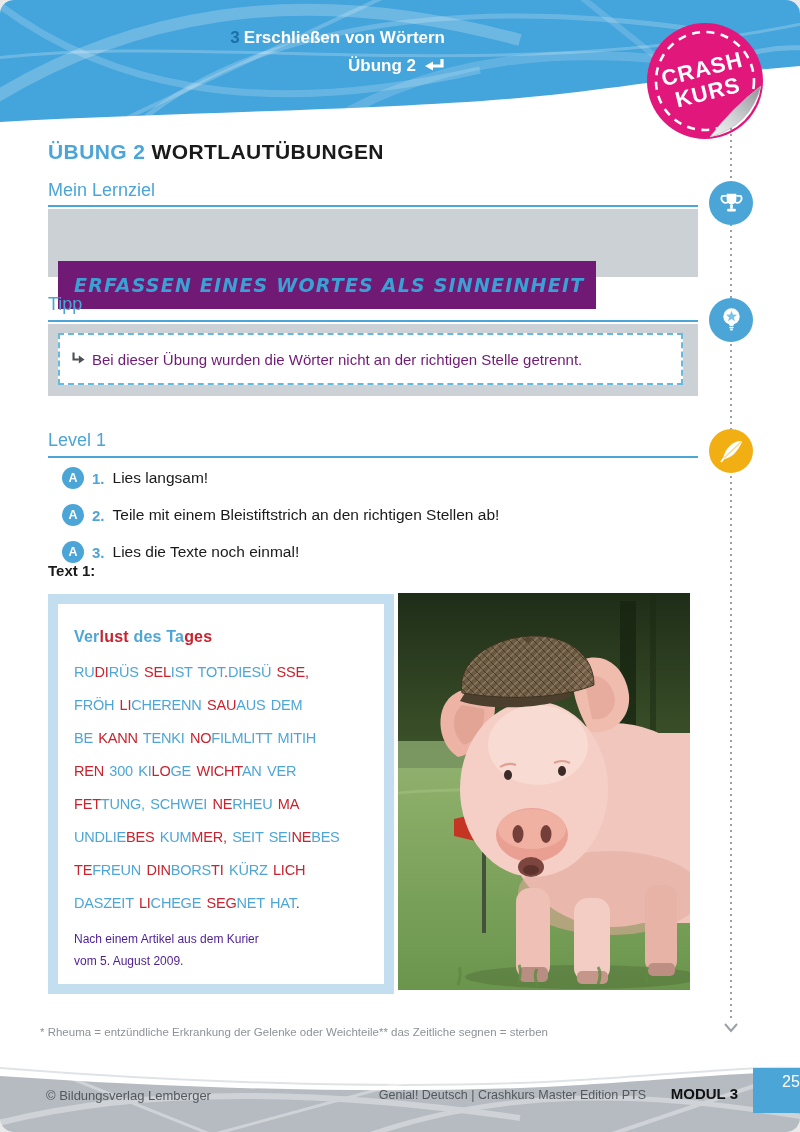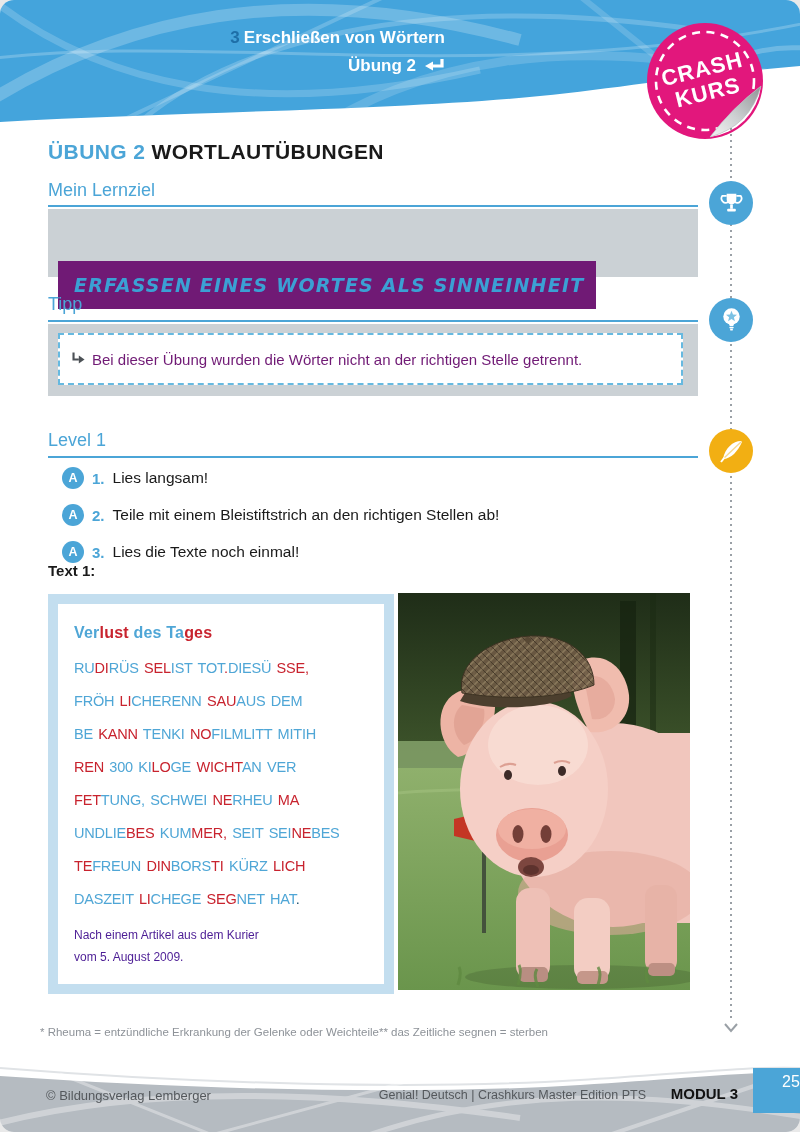--- a/index.html
+++ b/index.html
@@ -48,21 +48,21 @@
   .lvl-badge{width:22px;height:22px;border-radius:50%;background:#4BA5D7;color:#fff;
              font-size:12.5px;font-weight:bold;display:flex;align-items:center;justify-content:center;}
   .lvl-num{color:#4BA5D7;font-weight:bold;font-size:15px;}
   .lvl-text{font-size:15.5px;color:#1a1a1a;}
 
   .text1-label{position:absolute;left:48px;top:562px;font-size:15px;font-weight:bold;}
 
   
   .t1-frame{position:absolute;left:48px;top:594px;width:346px;height:400px;background:#C3DEEF;}
   .t1-white{position:absolute;left:10px;top:10px;width:326px;height:380px;background:#fff;}
-  .t1-content{padding:12px 0 0 16px;margin-top:8px;}
+  .t1-content{padding:24px 0 0 16px;}
   .t1-title{font-size:16px;font-weight:bold;letter-spacing:.2px;margin-bottom:10px;}
   .t1-line{font-size:14.5px;letter-spacing:-0.2px;word-spacing:1.5px;line-height:33px;white-space:nowrap;}
   .c-b{color:#4FA6D6;} .c-r{color:#C8232E;} .c-n{color:#1C4E6B;}
   .t1-title .c-b{color:#4FA6D6;} .t1-title .c-r{color:#C8232E;}
   .t1-credit{font-size:12px;line-height:22px;color:#4c1d95;margin-top:8px;}
 
   
   .photo{position:absolute;left:398px;top:593px;width:292px;height:397px;}
 
   

